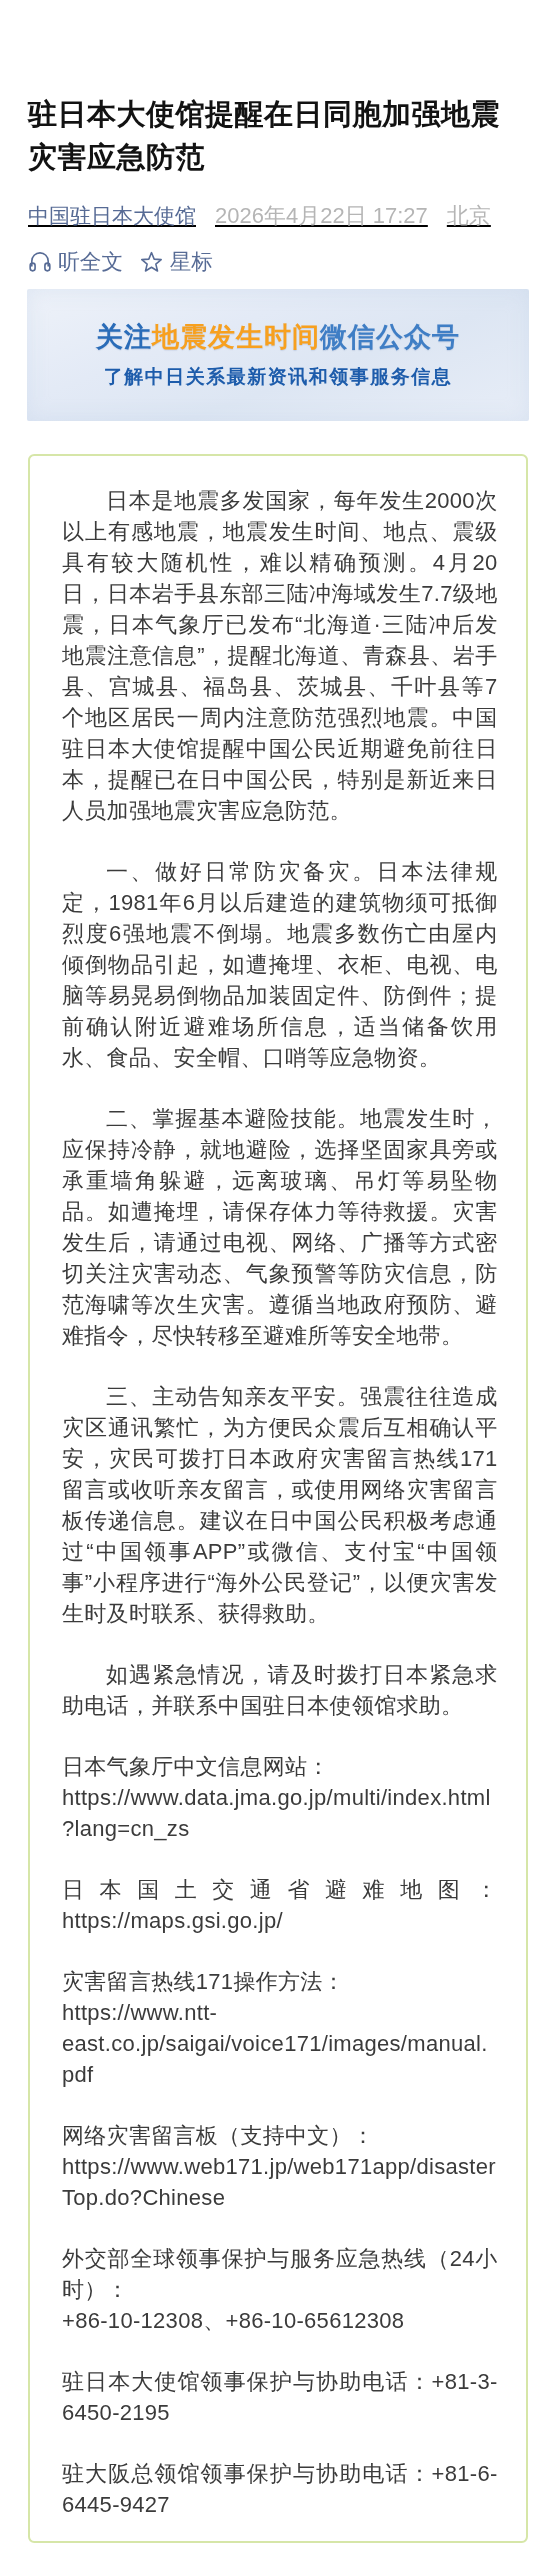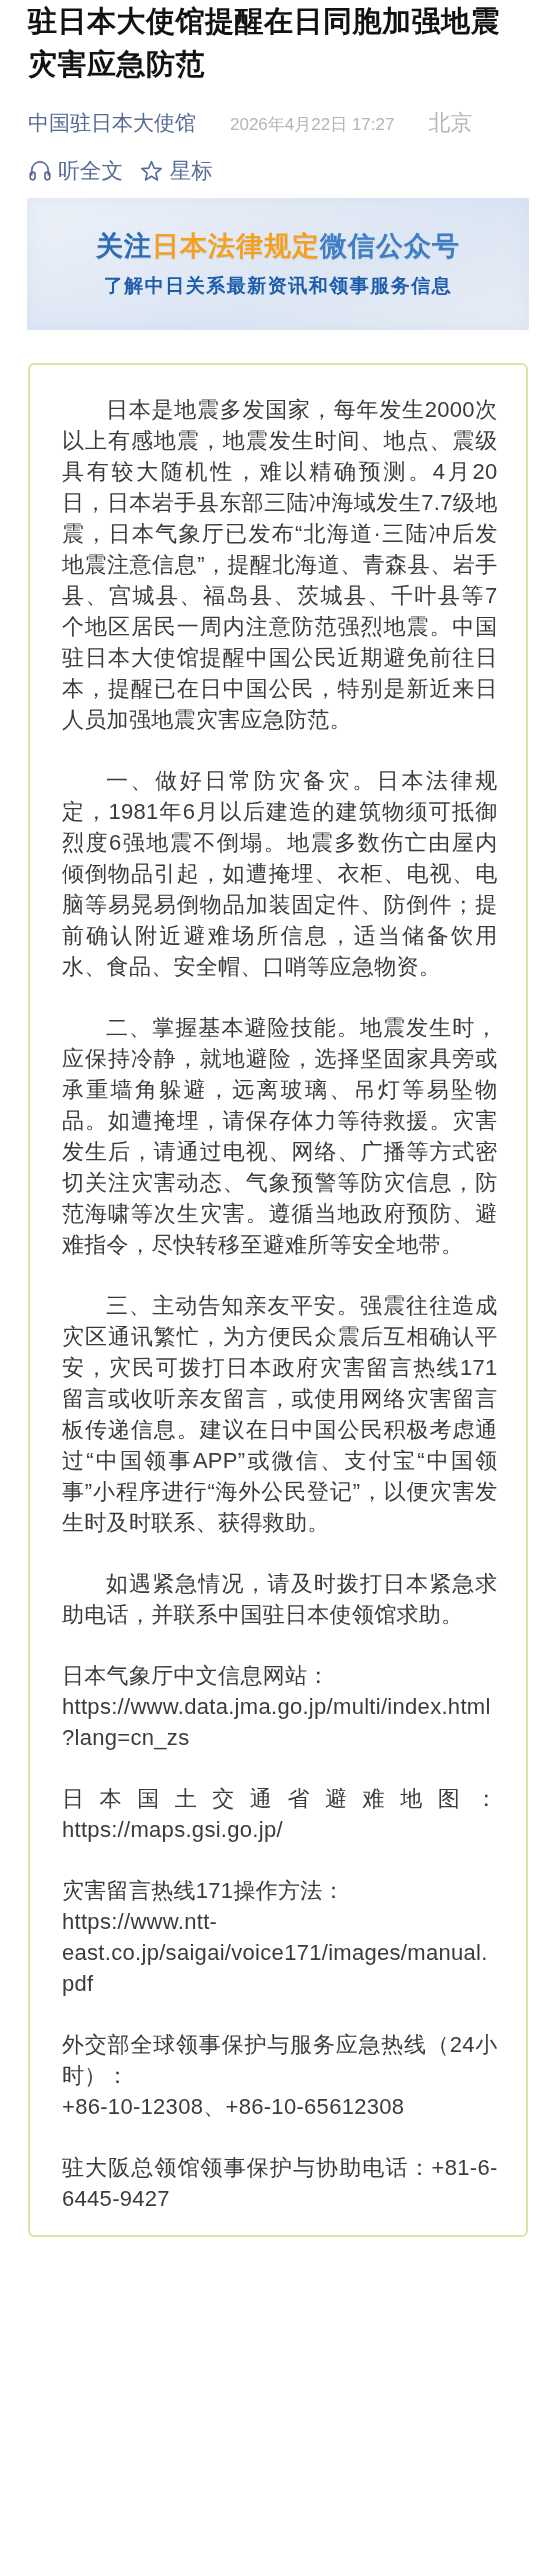--- a/index.html
+++ b/index.html
@@ -3,30 +3,30 @@
 <meta charset="utf-8">
 <title>article</title>
 <style>
   html,body{margin:0;padding:0;background:#ffffff;}
   body{
     width:556px;height:3137px;overflow:hidden;position:relative;
     font-family:"Liberation Sans","DejaVu Sans",sans-serif;
     -webkit-font-smoothing:antialiased;
   }
   .page-title{
-    margin:0 28px;
+    margin:0 28px;padding-top:93px;
     font-size:29px;line-height:43px;font-weight:700;color:#121212;
     letter-spacing:0.5px;
   }
   .meta-row{
-    margin:23px 28px 0;display:flex;align-items:baseline;gap:34px;
-    font-size:21px;line-height:27px;white-space:nowrap;
+    margin:23px 28px 0;display:flex;align-items:baseline;gap:19px;
+    font-size:21px;line-height:27px;white-space:nowrap;text-decoration:underline;
   }
   .account-name{color:#576b95;}
-  .pub-date{color:#b5b5b5;font-size:17px;}
+  .pub-date{color:#b5b5b5;font-size:22px;}
   .pub-loc{color:#b5b5b5;font-size:22px;}
   .action-row{
     margin:17.5px 28px 0;display:flex;align-items:flex-end;gap:17.5px;
     font-size:21.6px;color:#576b95;
   }
   .action{display:flex;align-items:center;gap:6.2px;cursor:pointer;}
   .action svg{display:block;}
   .banner{
     margin:13px 27px 0;height:132px;border-radius:2.1px;
     background:linear-gradient(160deg,#eef2f9 0%,#e3eaf6 35%,#dde6f3 60%,#e7edf7 100%);
@@ -83,34 +83,37 @@
       <svg viewBox="0 0 44 44" width="23" height="23">
         <path d="M22 5 l5.1 12.4 13.4 1 -10.2 8.7 3.2 13 -11.5-7.1 -11.5 7.1 3.2-13 -10.2-8.7 13.4-1z" fill="none" stroke="#576b95" stroke-width="3" stroke-linejoin="round"></path>
       </svg>
     </span>
     <span>星标</span>
   </span>
 </div>
 
 <div class="banner">
   <div class="banner-line1">
-    <span class="banner-blue">关注</span><span class="banner-orange">日本法律规定</span><span class="banner-blue2">微信公众号</span>
+    <span class="banner-blue">关注</span><span class="banner-orange">地震发生时间</span><span class="banner-blue2">微信公众号</span>
   </div>
   <div class="banner-sub">了解中日关系最新资讯和领事服务信息</div>
 </div>
 
 <div class="article-box">
   <p class="indent">日本是地震多发国家，每年发生2000次以上有感地震，地震发生时间、地点、震级具有较大随机性，难以精确预测。4月20日，日本岩手县东部三陆冲海域发生7.7级地震，日本气象厅已发布“北海道·三陆冲后发地震注意信息”，提醒北海道、青森县、岩手县、宫城县、福岛县、茨城县、千叶县等7个地区居民一周内注意防范强烈地震。中国驻日本大使馆提醒中国公民近期避免前往日本，提醒已在日中国公民，特别是新近来日人员加强地震灾害应急防范。</p>
   <p class="indent">一、做好日常防灾备灾。日本法律规定，1981年6月以后建造的建筑物须可抵御烈度6强地震不倒塌。地震多数伤亡由屋内倾倒物品引起，如遭掩埋、衣柜、电视、电脑等易晃易倒物品加装固定件、防倒件；提前确认附近避难场所信息，适当储备饮用水、食品、安全帽、口哨等应急物资。</p>
   <p class="indent">二、掌握基本避险技能。地震发生时，应保持冷静，就地避险，选择坚固家具旁或承重墙角躲避，远离玻璃、吊灯等易坠物品。如遭掩埋，请保存体力等待救援。灾害发生后，请通过电视、网络、广播等方式密切关注灾害动态、气象预警等防灾信息，防范海啸等次生灾害。遵循当地政府预防、避难指令，尽快转移至避难所等安全地带。</p>
   <p class="indent">三、主动告知亲友平安。强震往往造成灾区通讯繁忙，为方便民众震后互相确认平安，灾民可拨打日本政府灾害留言热线171留言或收听亲友留言，或使用网络灾害留言板传递信息。建议在日中国公民积极考虑通过“中国领事APP”或微信、支付宝“中国领事”小程序进行“海外公民登记”，以便灾害发生时及时联系、获得救助。</p>
   <p class="indent">如遇紧急情况，请及时拨打日本紧急求助电话，并联系中国驻日本使领馆求助。</p>
   <p>日本气象厅中文信息网站：
 https://www.data.jma.go.jp/multi/index.html?lang=cn_zs</p>
   <p>日本国土交通省避难地图：https://maps.gsi.go.jp/</p>
   <p>灾害留言热线171操作方法：
 https://www.ntt-east.co.jp/saigai/voice171/images/manual.pdf</p>
+  <p>网络灾害留言板（支持中文）：
+https://www.web171.jp/web171app/disasterTop.do?Chinese</p>
   <p>外交部全球领事保护与服务应急热线（24小时）：
 +86-10-12308、+86-10-65612308</p>
+  <p>驻日本大使馆领事保护与协助电话：+81-3-6450-2195</p>
   <p>驻大阪总领馆领事保护与协助电话：+81-6-6445-9427</p>
 
 </div>
 
 
 </body></html>

